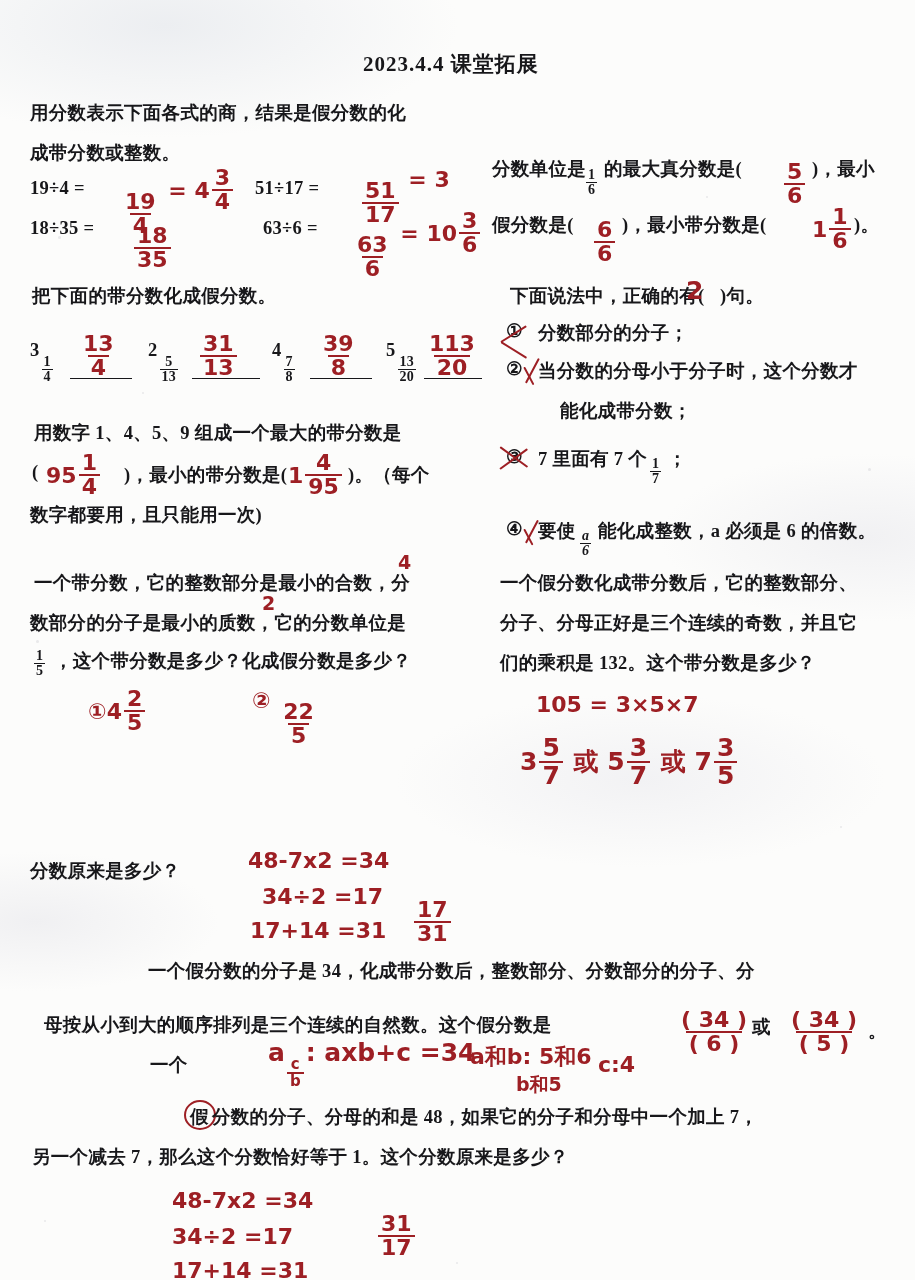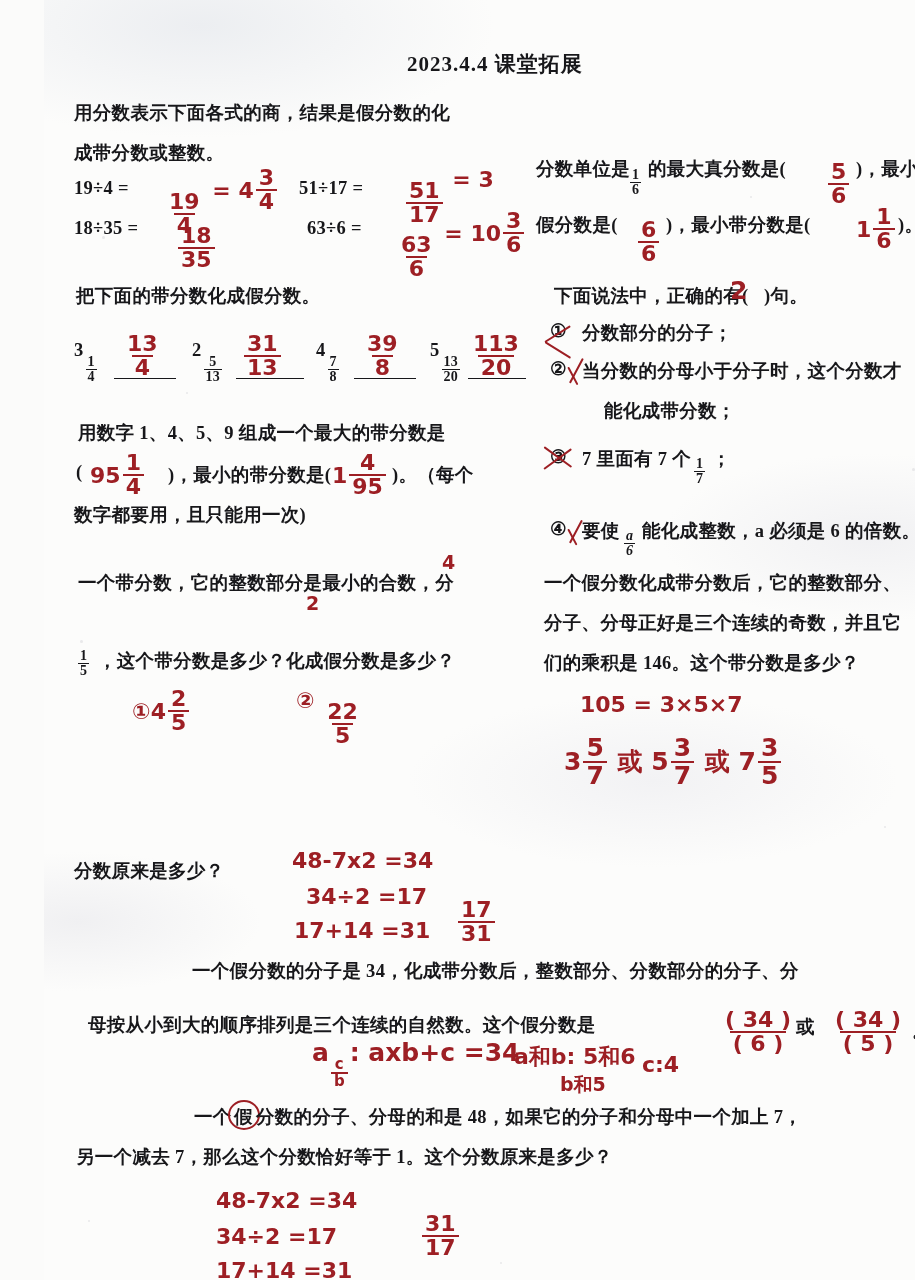--- a/index.html
+++ b/index.html
@@ -12,21 +12,20 @@
     overflow:hidden;
   }
   .page{
     position:absolute;inset:0;
     background:
       radial-gradient(ellipse 420px 160px at 18% 2%, #eceef1 0%, rgba(236,238,241,0) 70%),
       radial-gradient(ellipse 300px 120px at 95% 42%, #f1f1f3 0%, rgba(241,241,243,0) 70%),
       radial-gradient(ellipse 260px 100px at 4% 72%, #f0f0f2 0%, rgba(240,240,242,0) 70%),
       radial-gradient(ellipse 340px 120px at 70% 61%, #f2f2f4 0%, rgba(242,242,244,0) 72%),
       #fcfcfb;
-    margin-left: 44px;
   }
   .spk{position:absolute;background:#d9d9dd;border-radius:50%;opacity:.55;}
 
   
   .t{position:absolute;white-space:nowrap;}
   .cn{font-family:"Liberation Serif","DejaVu Serif",serif;font-weight:700;letter-spacing:.5px;}
   .title{font-size:21px;font-weight:700;letter-spacing:1px;}
   .body{font-size:18.5px;font-weight:700;letter-spacing:.3px;}
   .bodyn{font-size:18.5px;font-weight:700;letter-spacing:.3px;}
 
@@ -200,20 +199,21 @@
           <span class="n">4</span>
           <span class="d">95</span>
         </span>
       </span>
   </div>
   <div class="t body cn" style="left:348px;top:462px;">)。（每个</div>
   <div class="t body cn" style="left:30px;top:502px;">数字都要用，且只能用一次)</div>
 
   <div class="t body cn" style="left:34px;top:570px;">一个带分数，它的整数部分是最小的合数，分</div>
   <div class="hw s3" style="left:398px;top:551px;">4</div>
+  <div class="t body cn" style="left:30px;top:610px;">数部分的分子是最小的质数，它的分数单位是</div>
   <div class="hw s3" style="left:262px;top:592px;">2</div>
   <div class="t bodyn" style="left:32px;top:634px;">
     <span class="fr">
         <span class="n">1</span>
         <span class="d">5</span>
       </span>
   </div>
   <div class="t body cn" style="left:54px;top:648px;">，这个带分数是多少？化成假分数是多少？</div>
   <div class="hw s2" style="left:88px;top:688px;">
     <span>①</span><span class="mix">
@@ -311,21 +311,21 @@
         <span class="n">a</span>
         <span class="d">6</span>
       </span>
   </div>
   <div class="t body cn" style="left:598px;top:518px;">能化成整数，a 必须是 6 的倍数。</div>
   <div class="strike" style="left:526px;top:542px;width:26px;transform:rotate(-62deg);"></div>
   <div class="strike" style="left:524px;top:528px;width:18px;transform:rotate(62deg);"></div>
 
   <div class="t body cn" style="left:500px;top:570px;">一个假分数化成带分数后，它的整数部分、</div>
   <div class="t body cn" style="left:500px;top:610px;">分子、分母正好是三个连续的奇数，并且它</div>
-  <div class="t body cn" style="left:500px;top:650px;">们的乘积是 146。这个带分数是多少？</div>
+  <div class="t body cn" style="left:500px;top:650px;">们的乘积是 132。这个带分数是多少？</div>
   <div class="hw s2" style="left:536px;top:692px;">105 = 3×5×7</div>
   <div class="hw s1" style="left:520px;top:735px;">
     <span class="mix">
         <span>3</span>
         <span class="hfr">
           <span class="n">5</span>
           <span class="d">7</span>
         </span>
       </span>
     <span>或</span>
@@ -366,21 +366,21 @@
   <div class="hw s1" style="left:268px;top:1038px;">
     <span>a</span><span class="hfr s4" style="font-size:15px;">
         <span class="n">c</span>
         <span class="d">b</span>
       </span><span>: axb+c =34</span>
   </div>
   <div class="hw s2" style="left:470px;top:1042px;">a和b: 5和6</div>
   <div class="hw s3" style="left:516px;top:1072px;">b和5</div>
   <div class="hw s2" style="left:598px;top:1052px;">c:4</div>
 
-  <div class="t body cn" style="left:150px;top:1104px;">一个</div>
+  <div class="t body cn" style="left:150px;top:1052px;">一个</div>
   <div class="t body cn" style="left:190px;top:1104px;">假</div>
   <div class="ring" style="left:184px;top:1100px;width:28px;height:26px;"></div>
   <div class="t body cn" style="left:212px;top:1104px;">分数的分子、分母的和是 48，如果它的分子和分母中一个加上 7，</div>
   <div class="t body cn" style="left:32px;top:1144px;">另一个减去 7，那么这个分数恰好等于 1。这个分数原来是多少？</div>
 
   <div class="hw s2" style="left:172px;top:1188px;">48-7x2 =34</div>
   <div class="hw s2" style="left:172px;top:1224px;">34÷2 =17</div>
   <div class="hw s2" style="left:172px;top:1258px;">17+14 =31</div>
   <div class="hw s2" style="left:376px;top:1200px;">
     <span class="hfr">

